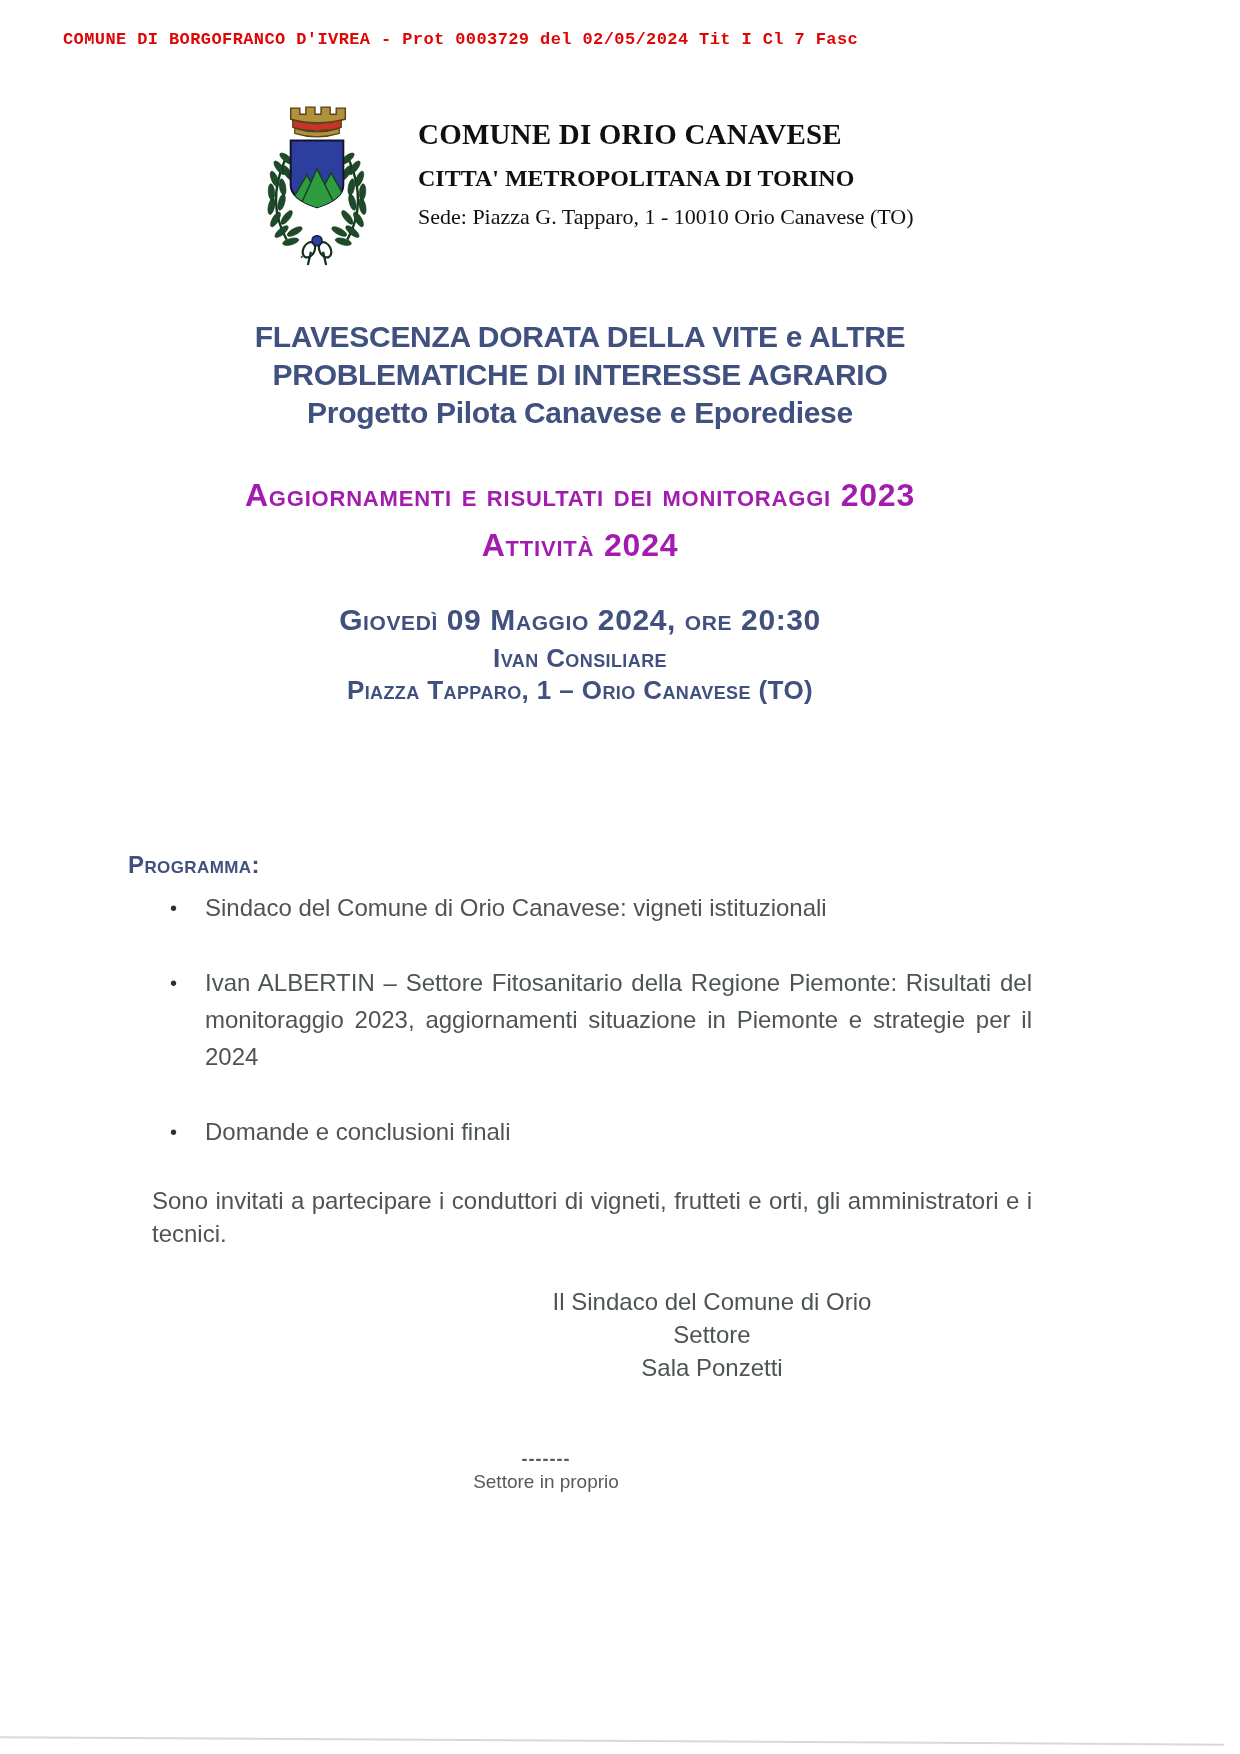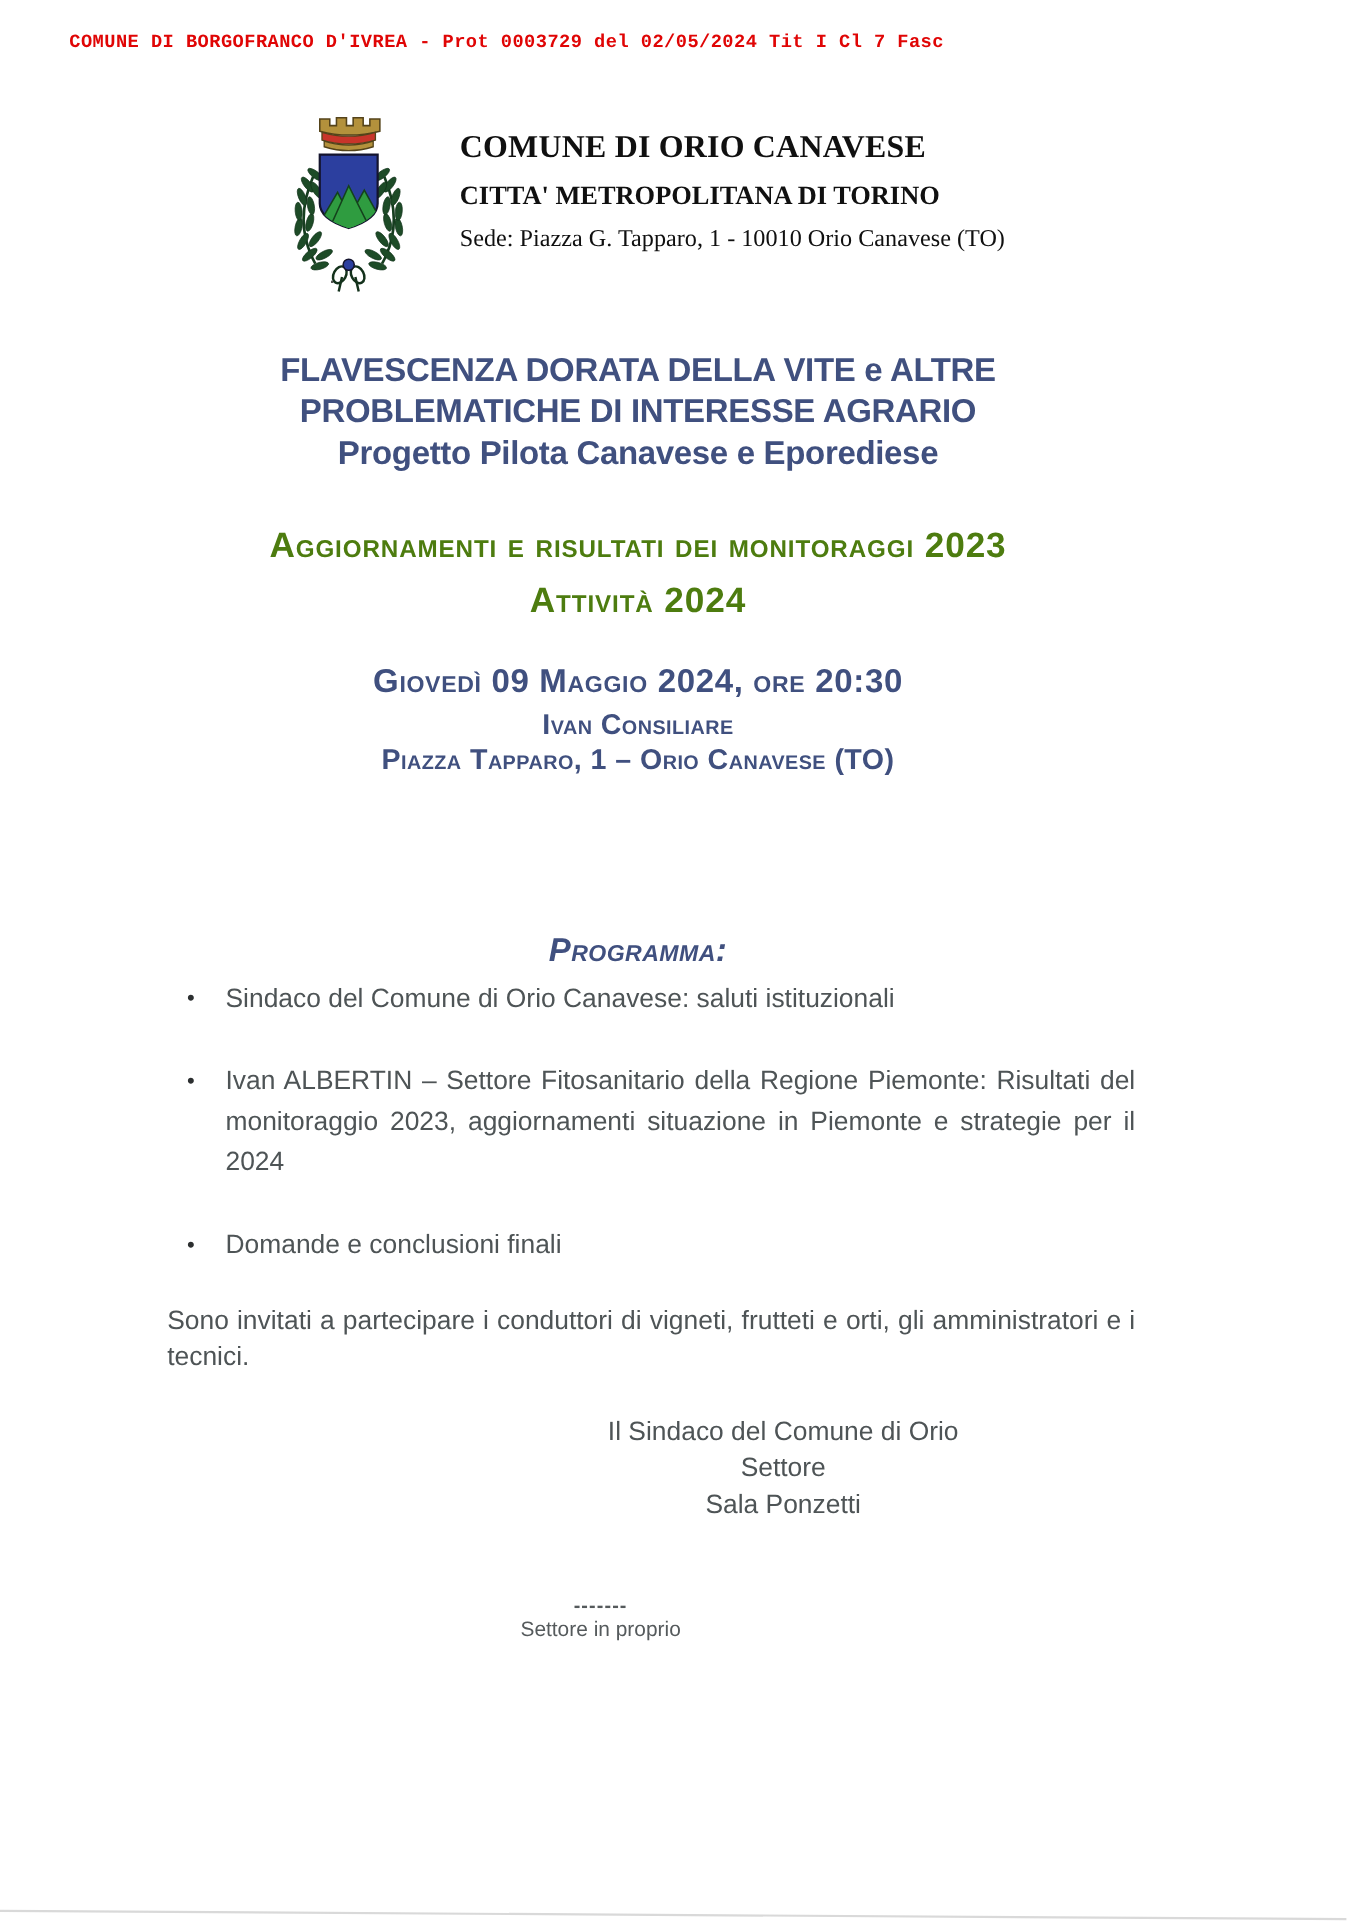--- a/index.html
+++ b/index.html
@@ -23,30 +23,30 @@
   .muni { font-size:29px; font-weight:bold; letter-spacing:0.2px; }
   .prov { font-size:24px; font-weight:bold; margin-top:14px; }
   .addr { font-size:22px; margin-top:12px; }
   .stray-dot { position:absolute; left:299px; top:240px; color:#555; font-size:20px; }
 
   
   .main { position:absolute; left:128px; top:318px; width:904px; color:#4e5456; }
 
   .title { text-align:center; color:#40507f; font-weight:bold; font-size:30px; line-height:38px; letter-spacing:-0.3px; }
 
-  .subtitle { margin-top:38px; text-align:center; color:#4d7c0f; font-weight:bold;
+  .subtitle { margin-top:38px; text-align:center; color:#a21caf; font-weight:bold;
               font-variant:small-caps; font-size:32px; line-height:50px; letter-spacing:0.8px; }
 
   .event { margin-top:28px; text-align:center; color:#40507f; font-weight:bold; font-variant:small-caps; }
   .event-date  { font-size:30px; line-height:44px; letter-spacing:0.6px; }
   .event-venue { font-size:26px; line-height:32px; letter-spacing:0.4px; }
   .event-addr  { font-size:26px; line-height:32px; letter-spacing:0.4px; }
 
-  .program-h { margin-top:143px; text-align:center; color:#40507f; font-weight:bold;
-               font-variant:small-caps; font-size:30px; line-height:32px; letter-spacing:0.4px;font-style:italic; }
+  .program-h { margin-top:143px; color:#40507f; font-weight:bold;
+               font-variant:small-caps; font-size:24px; line-height:32px; letter-spacing:0.4px; }
 
   ul.program { list-style:none; margin:8px 0 0 0; padding:0; }
   ul.program li { position:relative; padding-left:77px; font-size:24px; line-height:37px; text-align:justify; }
   ul.program li + li { margin-top:38px; }
   .bullet-dot { position:absolute; left:42px; top:1px; font-size:20px; color:#2c2f30; }
 
   .invitation { margin:34px 0 0 24px; font-size:24px; line-height:33px; text-align:justify; }
 
   .signature { width:400px; margin:35px 0 0 384px; text-align:center; font-size:24px; line-height:33px; }
 
@@ -159,21 +159,21 @@
       <div class="event-date">Giovedì 09 Maggio 2024, ore 20:30</div>
       <div class="event-venue">Ivan Consiliare</div>
       <div class="event-addr">Piazza Tapparo, 1 – Orio Canavese (TO)</div>
     </div>
 
     <div class="program-h">Programma:</div>
 
     <ul class="program">
       <li>
         <span class="bullet-dot">•</span>
-        <span>Sindaco del Comune di Orio Canavese: saluti istituzionali</span>
+        <span>Sindaco del Comune di Orio Canavese: vigneti istituzionali</span>
       </li>
       <li>
         <span class="bullet-dot">•</span>
         <span>Ivan ALBERTIN – Settore Fitosanitario della Regione Piemonte: Risultati del monitoraggio 2023, aggiornamenti situazione in Piemonte e strategie per il 2024</span>
       </li>
       <li>
         <span class="bullet-dot">•</span>
         <span>Domande e conclusioni finali</span>
       </li>
     </ul>

